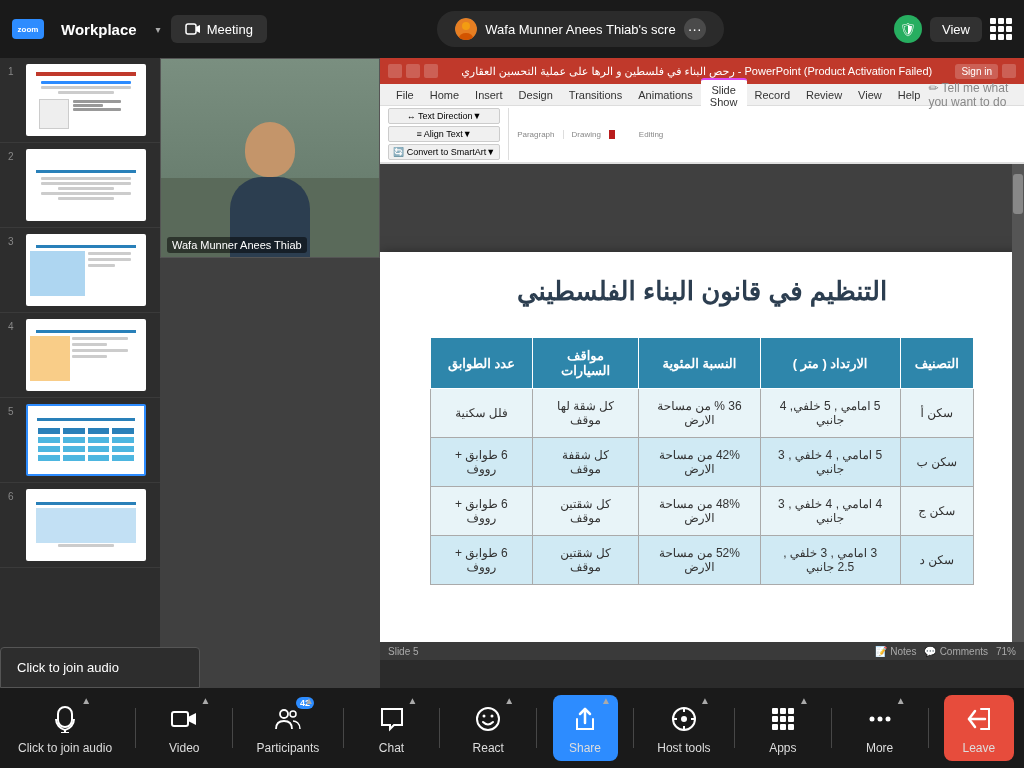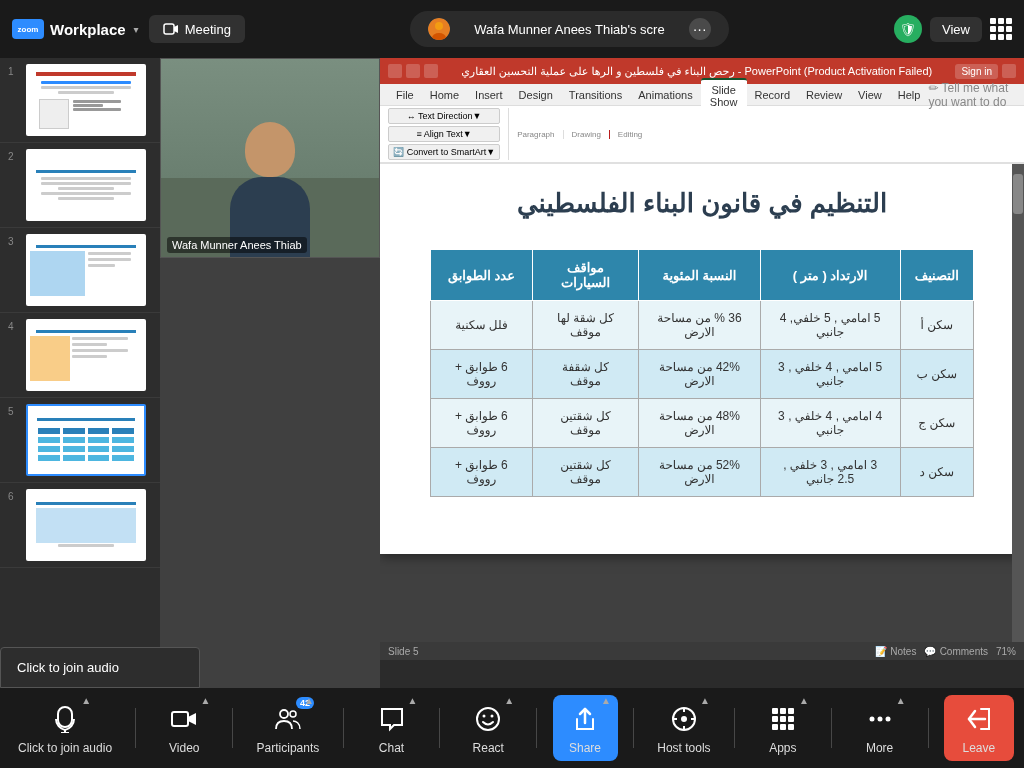--- a/index.html
+++ b/index.html
@@ -20,21 +20,21 @@
       display: flex;
       align-items: center;
       padding: 0 12px;
       gap: 10px;
       position: relative;
       z-index: 10;
     }
     #zoom-logo {
       display: flex;
       align-items: center;
-      gap: 6px;
+      gap: 17px;
     }
     #zoom-logo .zoom-icon {
       width: 32px;
       height: 20px;
       background: #2d8cff;
       border-radius: 4px;
       display: flex;
       align-items: center;
       justify-content: center;
       font-size: 9px;
@@ -71,21 +71,21 @@
     #meeting-title-btn {
       background: rgba(255,255,255,0.08);
       border: none;
       color: white;
       padding: 7px 18px;
       border-radius: 20px;
       cursor: pointer;
       font-size: 13px;
       display: flex;
       align-items: center;
-      gap: 24px;
+      gap: 8px;
       max-width: 340px;
     }
     #meeting-title-btn .participant-avatar {
       width: 22px;
       height: 22px;
       border-radius: 50%;
       background: #555;
       overflow: hidden;
     }
     #meeting-title-btn .title-text {
@@ -329,21 +329,21 @@
     }
     .ribbon-tab {
       background: #f0f0f0;
       border: none;
       padding: 4px 8px;
       font-size: 11px;
       cursor: pointer;
       color: #333;
       border-radius: 3px 3px 0 0;
     }
-    .ribbon-tab.active { background: white; border-top: 2px solid #14532d; }
+    .ribbon-tab.active { background: white; border-top: 2px solid #d946ef; }
     #slide-title {
       font-size: 26px;
       font-weight: bold;
       color: #2c3e50;
       margin-bottom: 30px;
       text-align: center;
       font-family: 'Arial', sans-serif;
     }
     #slide-table {
       border-collapse: collapse;
@@ -439,21 +439,21 @@
     }
 
     
     svg { display: block; }
 
     .ppt-slide-wrapper {
       width: 100%;
       height: calc(100% - 26px - 80px - 28px - 18px);
       background: #404040;
       display: flex;
-      align-items: flex-start;
+      align-items: flex-end;
       justify-content: center;
       overflow: hidden;
       position: relative;
     }
     .ppt-slide-inner {
       background: white;
       width: 690px;
       height: 390px;
       box-shadow: 0 2px 12px rgba(0,0,0,0.5);
       overflow: hidden;
@@ -723,21 +723,21 @@
 
       <div style="background:white;height:58px;border-bottom:2px solid #e0e0e0;display:flex;align-items:center;padding:0 8px;gap:4px;overflow:hidden;">
         <div style="display:flex;flex-direction:column;gap:2px;border-right:1px solid #ddd;padding-right:8px;margin-right:4px;">
           <button style="background:#f0f0f0;border:1px solid #ccc;font-size:9px;padding:2px 4px;cursor:pointer;border-radius:2px;">↔ Text Direction▼</button>
           <button style="background:#f0f0f0;border:1px solid #ccc;font-size:9px;padding:2px 4px;cursor:pointer;border-radius:2px;">≡ Align Text▼</button>
           <button style="background:#f0f0f0;border:1px solid #ccc;font-size:9px;padding:2px 4px;cursor:pointer;border-radius:2px;">🔄 Convert to SmartArt▼</button>
         </div>
         <div style="display:flex;flex-direction:column;gap:2px;border-right:1px solid #ddd;padding-right:8px;margin-right:4px;">
           <div style="font-size:8px;color:#888;text-align:center;">Paragraph</div>
         </div>
-        <div style="display:flex;flex-direction:column;gap:2px;border-right:1px solid #b91c1c;padding-right:8px;margin-right:4px;">
+        <div style="display:flex;flex-direction:column;gap:2px;border-right:6px solid #b91c1c;padding-right:8px;margin-right:20px;">
           <div style="font-size:8px;color:#888;text-align:center;">Drawing</div>
         </div>
         <div style="display:flex;flex-direction:column;gap:2px;">
           <div style="font-size:8px;color:#888;text-align:center;">Editing</div>
         </div>
       </div>
 
       <div class="ppt-slide-wrapper">
         <div class="ppt-slide-inner">
           <div id="slide-title">التنظيم في قانون البناء الفلسطيني</div>

